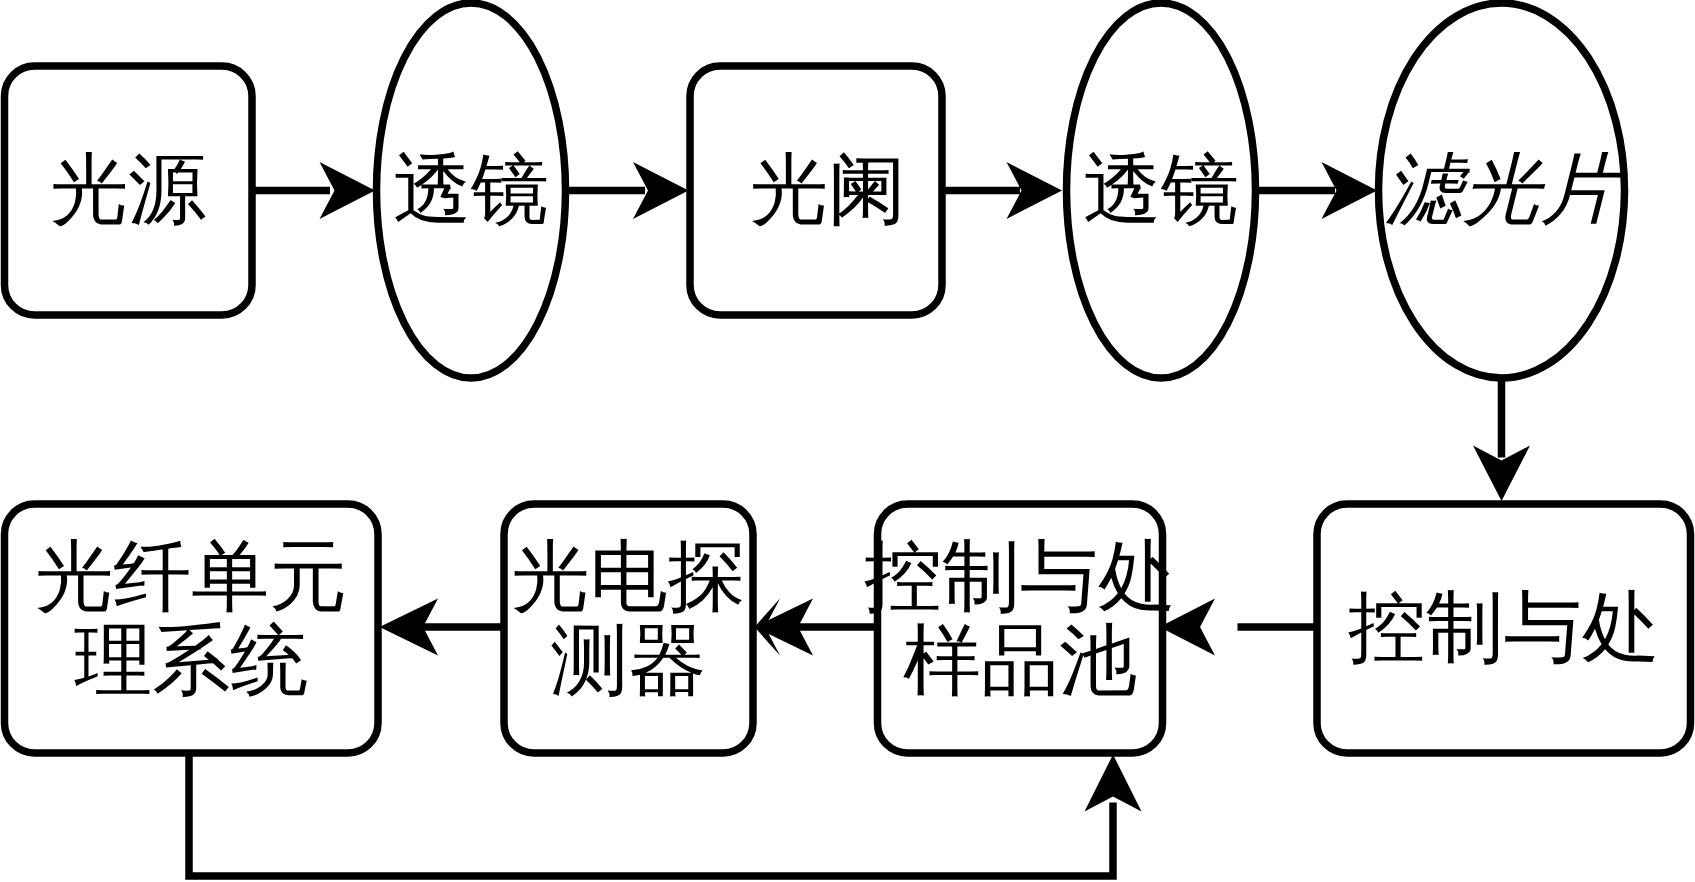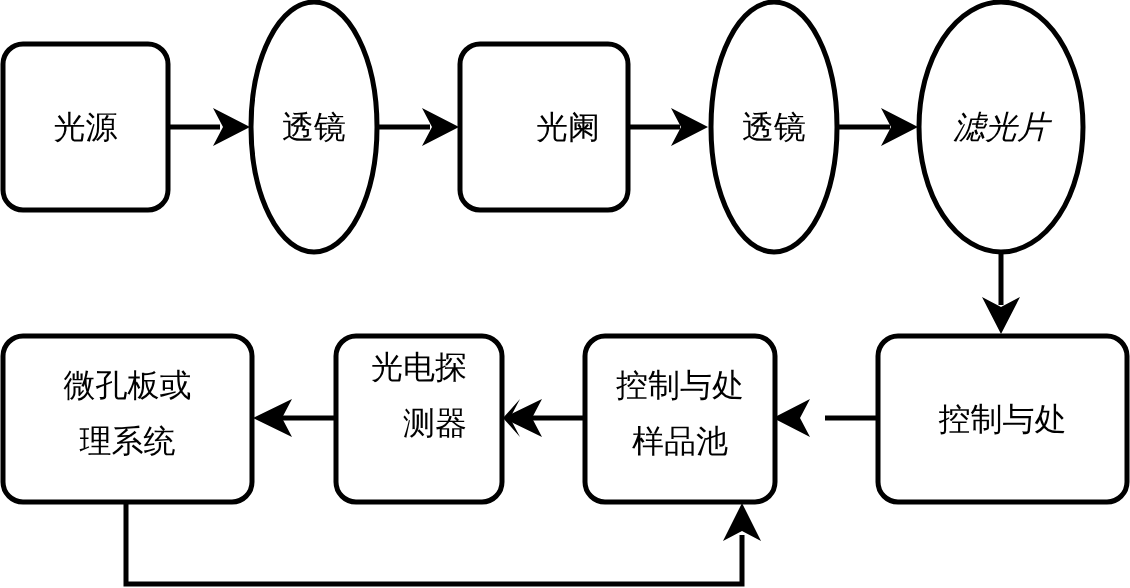--- a/index.html
+++ b/index.html
@@ -1,20 +1,20 @@
 <!DOCTYPE html>
 <html><head>
 <meta charset="utf-8">
 <style>
   html, body { margin: 0; padding: 0; background: #ffffff; }
   body { width: 1130px; height: 588px; position: relative; overflow: hidden;
          font-family: "DejaVu Serif", "Liberation Serif", serif; }
   svg.diagram { position: absolute; left: 0; top: 0; }
   .node-label { position: absolute; display: flex; align-items: center; justify-content: center;
-                text-align: center; color: #000; font-size: 32px; line-height: 56px;
+                text-align: center; color: #000; font-size: 52px; line-height: 56px;
                 pointer-events: none; white-space: pre-line; }
 </style>
 </head>
 <body>
 
 <svg class="diagram" width="1130" height="588" viewBox="0 0 1130 588" xmlns="http://www.w3.org/2000/svg">
   <defs>
     <marker id="arrowhead" viewBox="0 0 20 20" refX="18" refY="10" markerWidth="10" markerHeight="10" orient="auto" markerUnits="userSpaceOnUse">
       <path d="M0,0 L20,10 L0,20 L6,10 Z" fill="#000"></path>
     </marker>
@@ -77,22 +77,22 @@
     <ellipse cx="1001" cy="127" rx="82" ry="125"></ellipse>
     <rect x="878" y="336" width="249" height="166" rx="20" ry="20"></rect>
     <rect x="585" y="336" width="190" height="166" rx="20" ry="20"></rect>
     <rect x="336" y="336" width="166" height="166" rx="20" ry="20"></rect>
     <rect x="3" y="336" width="249" height="166" rx="20" ry="20"></rect>
   </g>
 </svg>
 
 <div class="node-label" style="left:3px;top:44px;width:165px;height:166px;">光源</div>
 <div class="node-label" style="left:251px;top:44px;width:126px;height:166px;">透镜</div>
-<div class="node-label" style="left:484px;top:44px;width:168px;height:166px;">光阑</div>
+<div class="node-label" style="left:468px;top:44px;width:168px;height:166px;">光阑</div>
 <div class="node-label" style="left:711px;top:44px;width:126px;height:166px;">透镜</div>
 <div class="node-label" style="left:919px;top:44px;width:164px;height:166px;font-style:italic;">滤光片</div>
 <div class="node-label" style="left:878px;top:336px;width:249px;height:166px;">控制与处</div>
 <div class="node-label" style="left:585px;top:330px;width:208px;height:166px;margin-left:-9px;">控制与处
 样品池</div>
-<div class="node-label" style="left:336px;top:312px;width:166px;height:166px;text-align:right;">光电探
+<div class="node-label" style="left:336px;top:330px;width:166px;height:166px;">光电探
 测器</div>
-<div class="node-label" style="left:3px;top:330px;width:249px;height:166px;">微孔板或
+<div class="node-label" style="left:3px;top:330px;width:249px;height:166px;">光纤单元
 理系统</div>
 
 </body></html>

